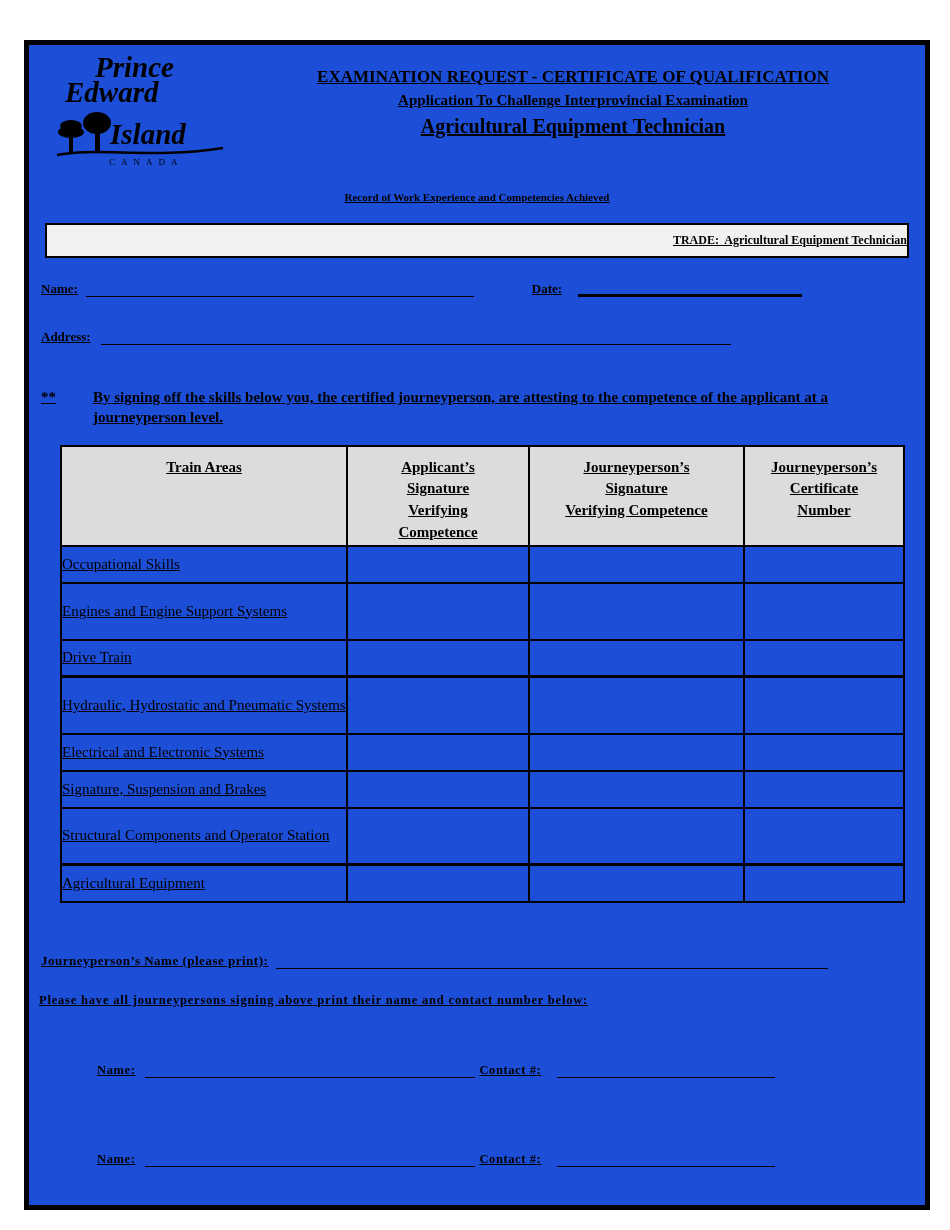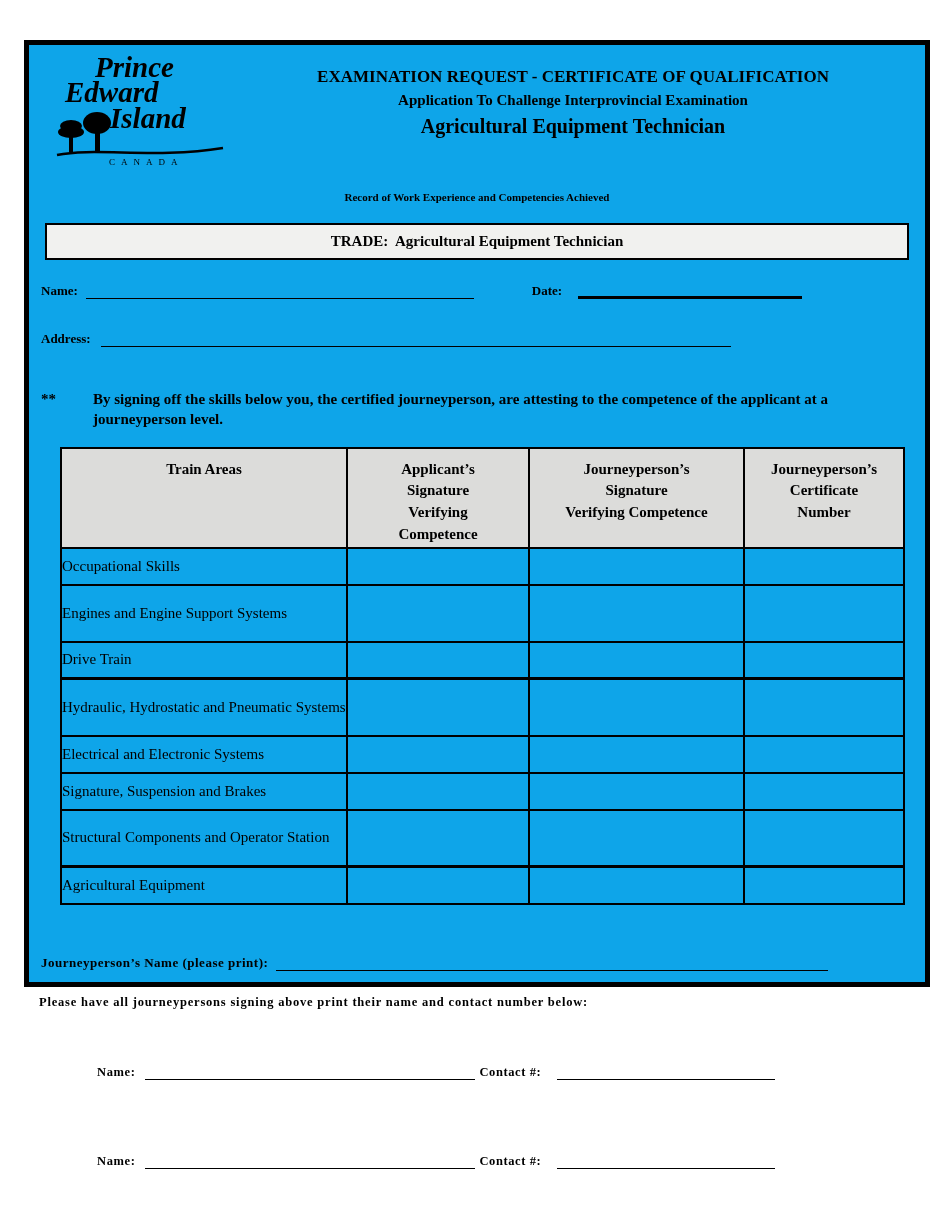--- a/index.html
+++ b/index.html
@@ -1,38 +1,38 @@
 <!DOCTYPE html>
 <html><head>
 <meta charset="utf-8">
 <style>
   html,body{margin:0;padding:0;background:#fff;}
   .page{position:relative;width:950px;height:1230px;background:#ffffff;
         font-family:"Liberation Serif","DejaVu Serif",serif;color:#000;overflow:hidden;}
-  .border-box{position:absolute;left:24px;top:40px;width:906px;height:947px;
-        border:5px solid #000;box-sizing:border-box;background:#0ea5e9;}
+  .border-box{position:absolute;left:24px;top:40px;width:906px;height:1170px;
+        border:5px solid #000;box-sizing:border-box;background:#1d4ed8;text-decoration:underline;}
 
   
   .header-row{display:flex;margin:6px 14px 0 26px;}
   .logo{position:relative;width:180px;height:122px;flex:0 0 180px;}
   .logo .script{position:absolute;font-style:italic;font-weight:bold;font-size:29px;line-height:1;white-space:nowrap;}
   .logo .l1{left:40px;top:2px;}
   .logo .l2{left:10px;top:27px;}
-  .logo .l3{left:55px;top:53px;}
+  .logo .l3{left:55px;top:69px;}
   .logo .canada{position:absolute;left:54px;top:106px;font-size:9px;letter-spacing:6px;font-weight:normal;}
   .logo svg{position:absolute;}
   .titles{flex:1;text-align:center;padding-top:16px;}
   .t1{font-weight:bold;font-size:17px;}
   .t2{font-weight:bold;font-size:15px;margin-top:5px;}
   .t3{font-weight:bold;font-size:20px;margin-top:6px;}
 
   .section-heading{text-align:center;font-weight:bold;font-size:11px;margin-top:18px;}
 
   .trade-box{margin:20px 16px 0 16px;border:2px solid #000;background:#f1f1ef;
-             text-align:center;font-weight:bold;font-size:15px;padding:8px 0;white-space:pre-wrap;}
+             text-align:right;font-weight:bold;font-size:12px;padding:8px 0;white-space:pre-wrap;}
 
   
   .frow{display:flex;align-items:flex-end;font-weight:bold;font-size:13px;}
   .uline{border-bottom:1.5px solid #000;height:14px;}
   .name-date{margin:22px 0 0 12px;}
   .name-line{width:388px;margin-left:8px;}
   .date-label{margin-left:58px;}
   .date-line{width:224px;margin-left:16px;border-bottom:3px solid #000;}
   .address-row{margin:32px 0 0 12px;}
   .address-line{width:630px;margin-left:10px;}

